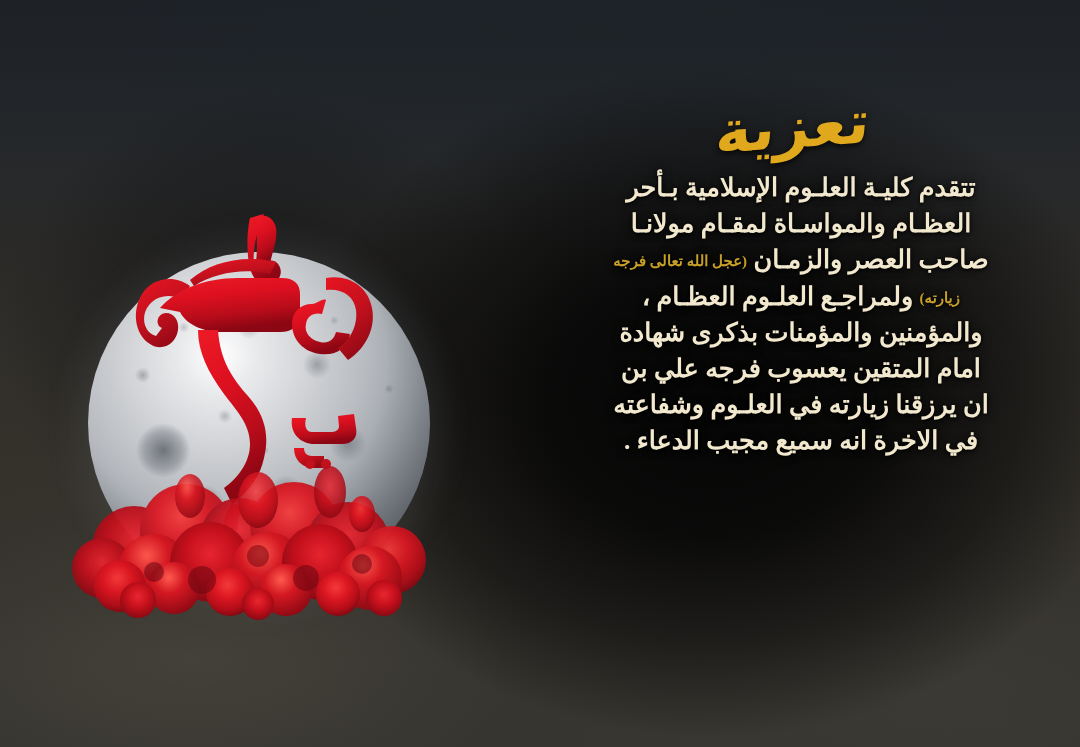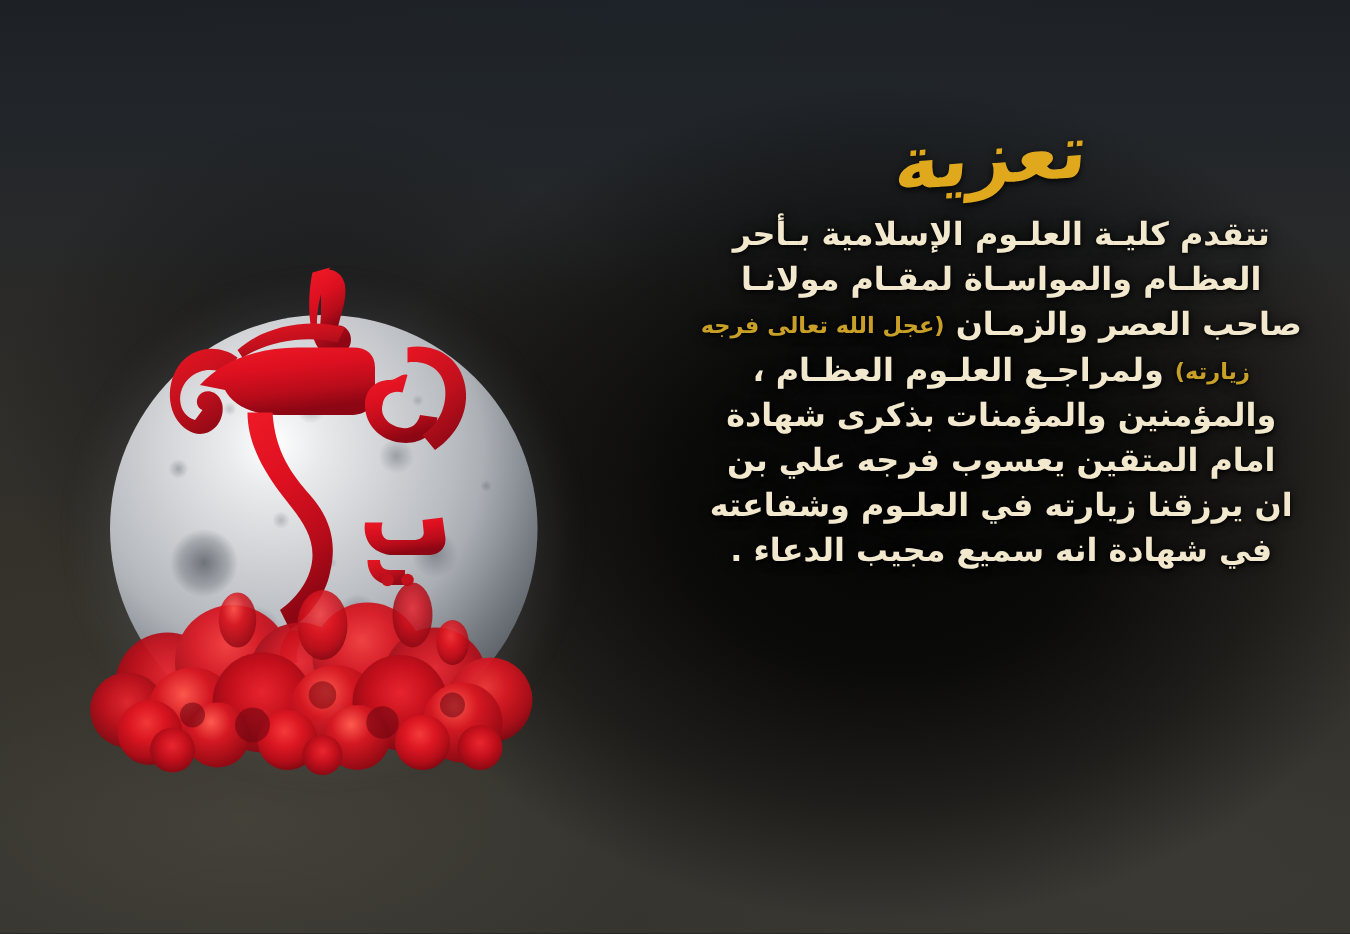--- a/index.html
+++ b/index.html
@@ -156,24 +156,25 @@
     color: #f2e8cd;
     font-size: 25.5px;
     font-weight: 700;
     line-height: 1.42;
     text-shadow: 0 1px 3px rgba(0,0,0,0.95), 0 0 10px rgba(0,0,0,0.8);
     padding: 0 10px 0 8px;
   }
   .body-text .line {
     display: block;
     white-space: nowrap;
+    font-family: Liberation Serif, serif;
   }
   .gold {
     color: #c8a028;
-    font-size: 18px;
+    font-size: 15px;
     font-weight: 700;
     vertical-align: 2px;
   }
 </style>
 </head>
 <body>
 
 <div class="poster">
 
   <div class="bg-base"></div>
@@ -315,16 +316,16 @@
 
       <span class="line"><span class="gold">زيارته)</span><span> ولمراجـع العلـوم العظـام ،</span></span>
 
       <span class="line">والمؤمنين والمؤمنات بذكرى شهادة</span>
 
       <span class="line">امام المتقين يعسوب فرجه علي بن</span>
 
 
       <span class="line">ان يرزقنا زيارته في العلـوم وشفاعته</span>
 
-      <span class="line">في شهادة انه سميع مجيب الدعاء .</span>
+      <span class="line">في الاخرة انه سميع مجيب الدعاء .</span>
     </div>
   </div>
 </div>
 
 </body></html>

